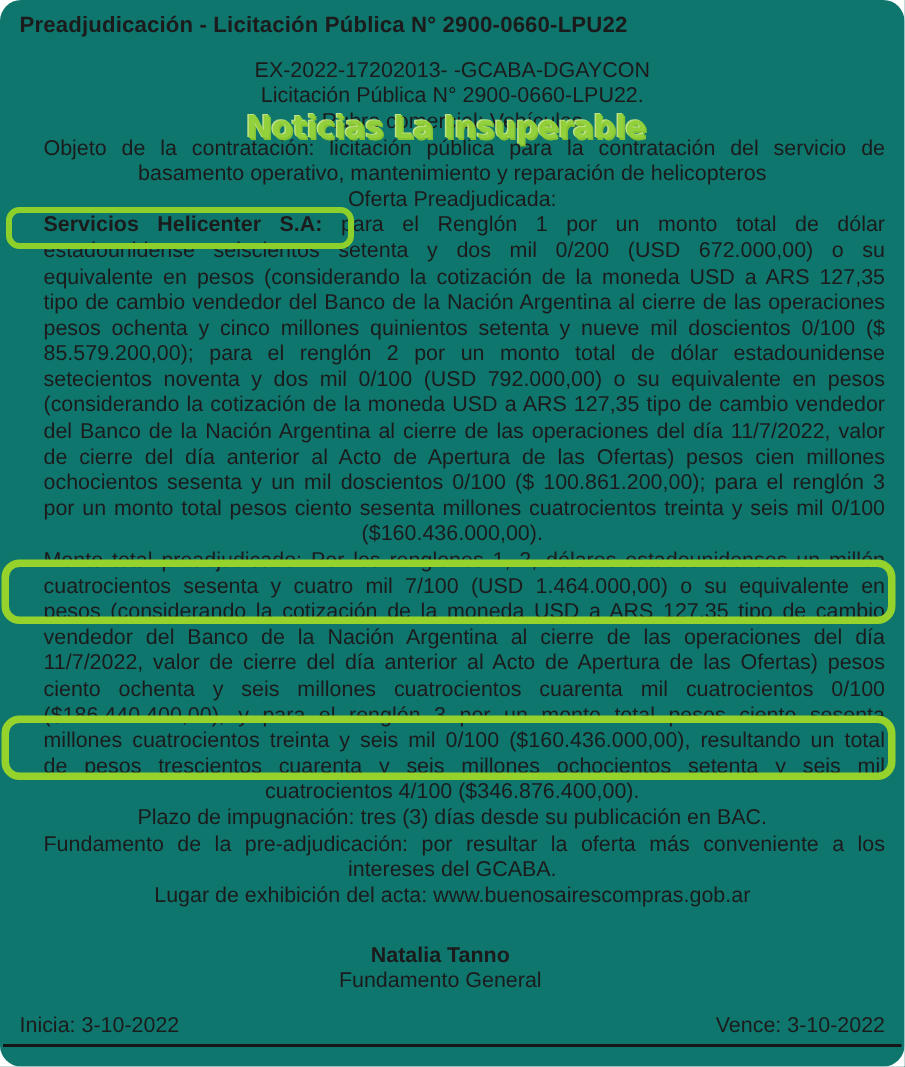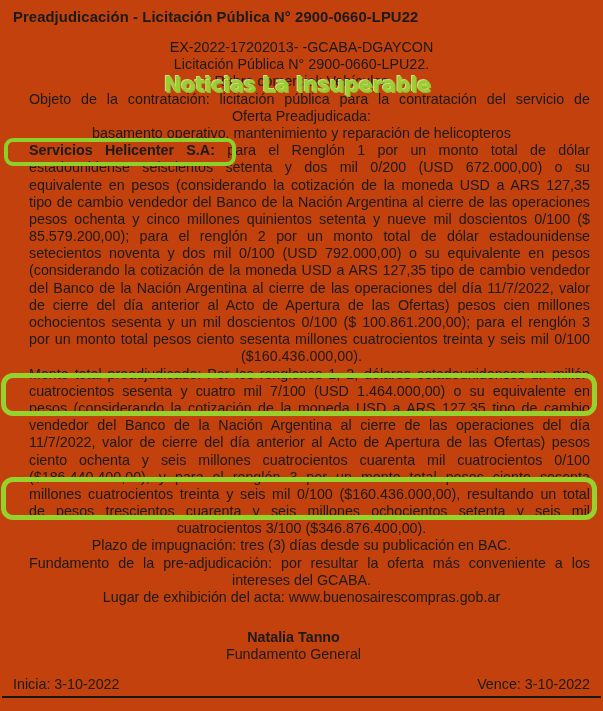--- a/index.html
+++ b/index.html
@@ -1,19 +1,19 @@
 <!DOCTYPE html>
 <html><head>
 <meta charset="utf-8">
 <style>
   html,body{margin:0;padding:0;background:#ffffff;}
   .page{
-    position:relative;width:603px;height:711px;background:#c2410c;overflow:hidden;
+    position:relative;width:603px;height:711px;background:#0f766e;overflow:hidden;
     font-family:"Liberation Sans", sans-serif;color:#1b1b1b;
-    font-size:14.3px;line-height:17.2px;
+    font-size:14.3px;line-height:17.2px;border-radius:14px;
   }
   .title{
     position:absolute;top:9px;left:13px;width:577px;
     font-weight:bold;font-size:14.8px;letter-spacing:.1px;
   }
   .textcol{
     position:absolute;top:39px;left:13px;width:577px;
   }
   .ln{height:17.2px;white-space:normal;overflow:hidden;text-align:center;}
   .j{text-align:justify;text-align-last:justify;margin-left:16px;}
@@ -51,22 +51,22 @@
 
 <div class="page">
 
   <div class="title">Preadjudicación - Licitación Pública N° 2900-0660-LPU22</div>
 
   <div class="textcol">
     <div class="ln">EX-2022-17202013- -GCABA-DGAYCON</div>
     <div class="ln">Licitación Pública N° 2900-0660-LPU22.</div>
     <div class="ln">Rubro comercial: Vehículos</div>
     <div class="ln j">Objeto de la contratación: licitación pública para la contratación del servicio de</div>
+    <div class="ln">basamento operativo, mantenimiento y reparación de helicopteros</div>
     <div class="ln">Oferta Preadjudicada:</div>
-    <div class="ln">basamento operativo, mantenimiento y reparación de helicopteros</div>
 
     <div class="ln j"><span class="b">Servicios Helicenter S.A:</span> <span>para el Renglón 1 por un monto total de dólar</span></div>
     <div class="ln j">estadounidense seiscientos setenta y dos mil 0/200 (USD 672.000,00) o su</div>
     <div class="ln j">equivalente en pesos (considerando la cotización de la moneda USD a ARS 127,35</div>
     <div class="ln j">tipo de cambio vendedor del Banco de la Nación Argentina al cierre de las operaciones</div>
     <div class="ln j">pesos ochenta y cinco millones quinientos setenta y nueve mil doscientos 0/100 ($</div>
     <div class="ln j">85.579.200,00); para el renglón 2 por un monto total de dólar estadounidense</div>
     <div class="ln j">setecientos noventa y dos mil 0/100 (USD 792.000,00) o su equivalente en pesos</div>
     <div class="ln j">(considerando la cotización de la moneda USD a ARS 127,35 tipo de cambio vendedor</div>
     <div class="ln j">del Banco de la Nación Argentina al cierre de las operaciones del día 11/7/2022, valor</div>
@@ -77,21 +77,21 @@
 
     <div class="ln j">Monto total preadjudicado: Por los renglones 1, 2, dólares estadounidenses un millón</div>
     <div class="ln j">cuatrocientos sesenta y cuatro mil 7/100 (USD 1.464.000,00) o su equivalente en</div>
     <div class="ln j">pesos (considerando la cotización de la moneda USD a ARS 127,35 tipo de cambio</div>
     <div class="ln j">vendedor del Banco de la Nación Argentina al cierre de las operaciones del día</div>
     <div class="ln j">11/7/2022, valor de cierre del día anterior al Acto de Apertura de las Ofertas) pesos</div>
     <div class="ln j">ciento ochenta y seis millones cuatrocientos cuarenta mil cuatrocientos 0/100</div>
     <div class="ln j">($186.440.400,00), y para el renglón 3 por un monto total pesos ciento sesenta</div>
     <div class="ln j">millones cuatrocientos treinta y seis mil 0/100 ($160.436.000,00), resultando un total</div>
     <div class="ln j">de pesos trescientos cuarenta y seis millones ochocientos setenta y seis mil</div>
-    <div class="ln">cuatrocientos 3/100 ($346.876.400,00).</div>
+    <div class="ln">cuatrocientos 4/100 ($346.876.400,00).</div>
 
     <div class="ln">Plazo de impugnación: tres (3) días desde su publicación en BAC.</div>
     <div class="ln j">Fundamento de la pre-adjudicación: por resultar la oferta más conveniente a los</div>
     <div class="ln">intereses del GCABA.</div>
     <div class="ln">Lugar de exhibición del acta: www.buenosairescompras.gob.ar</div>
   </div>
 
   <div class="watermark">Noticias La Insuperable</div>
 
   <div class="hl hl1"></div>

